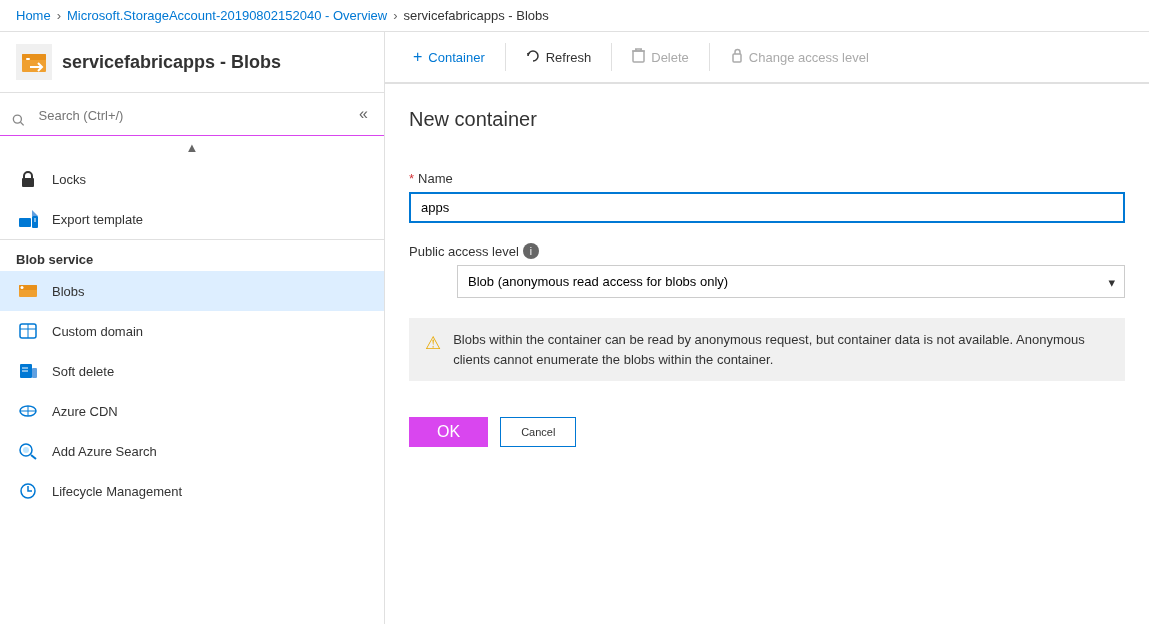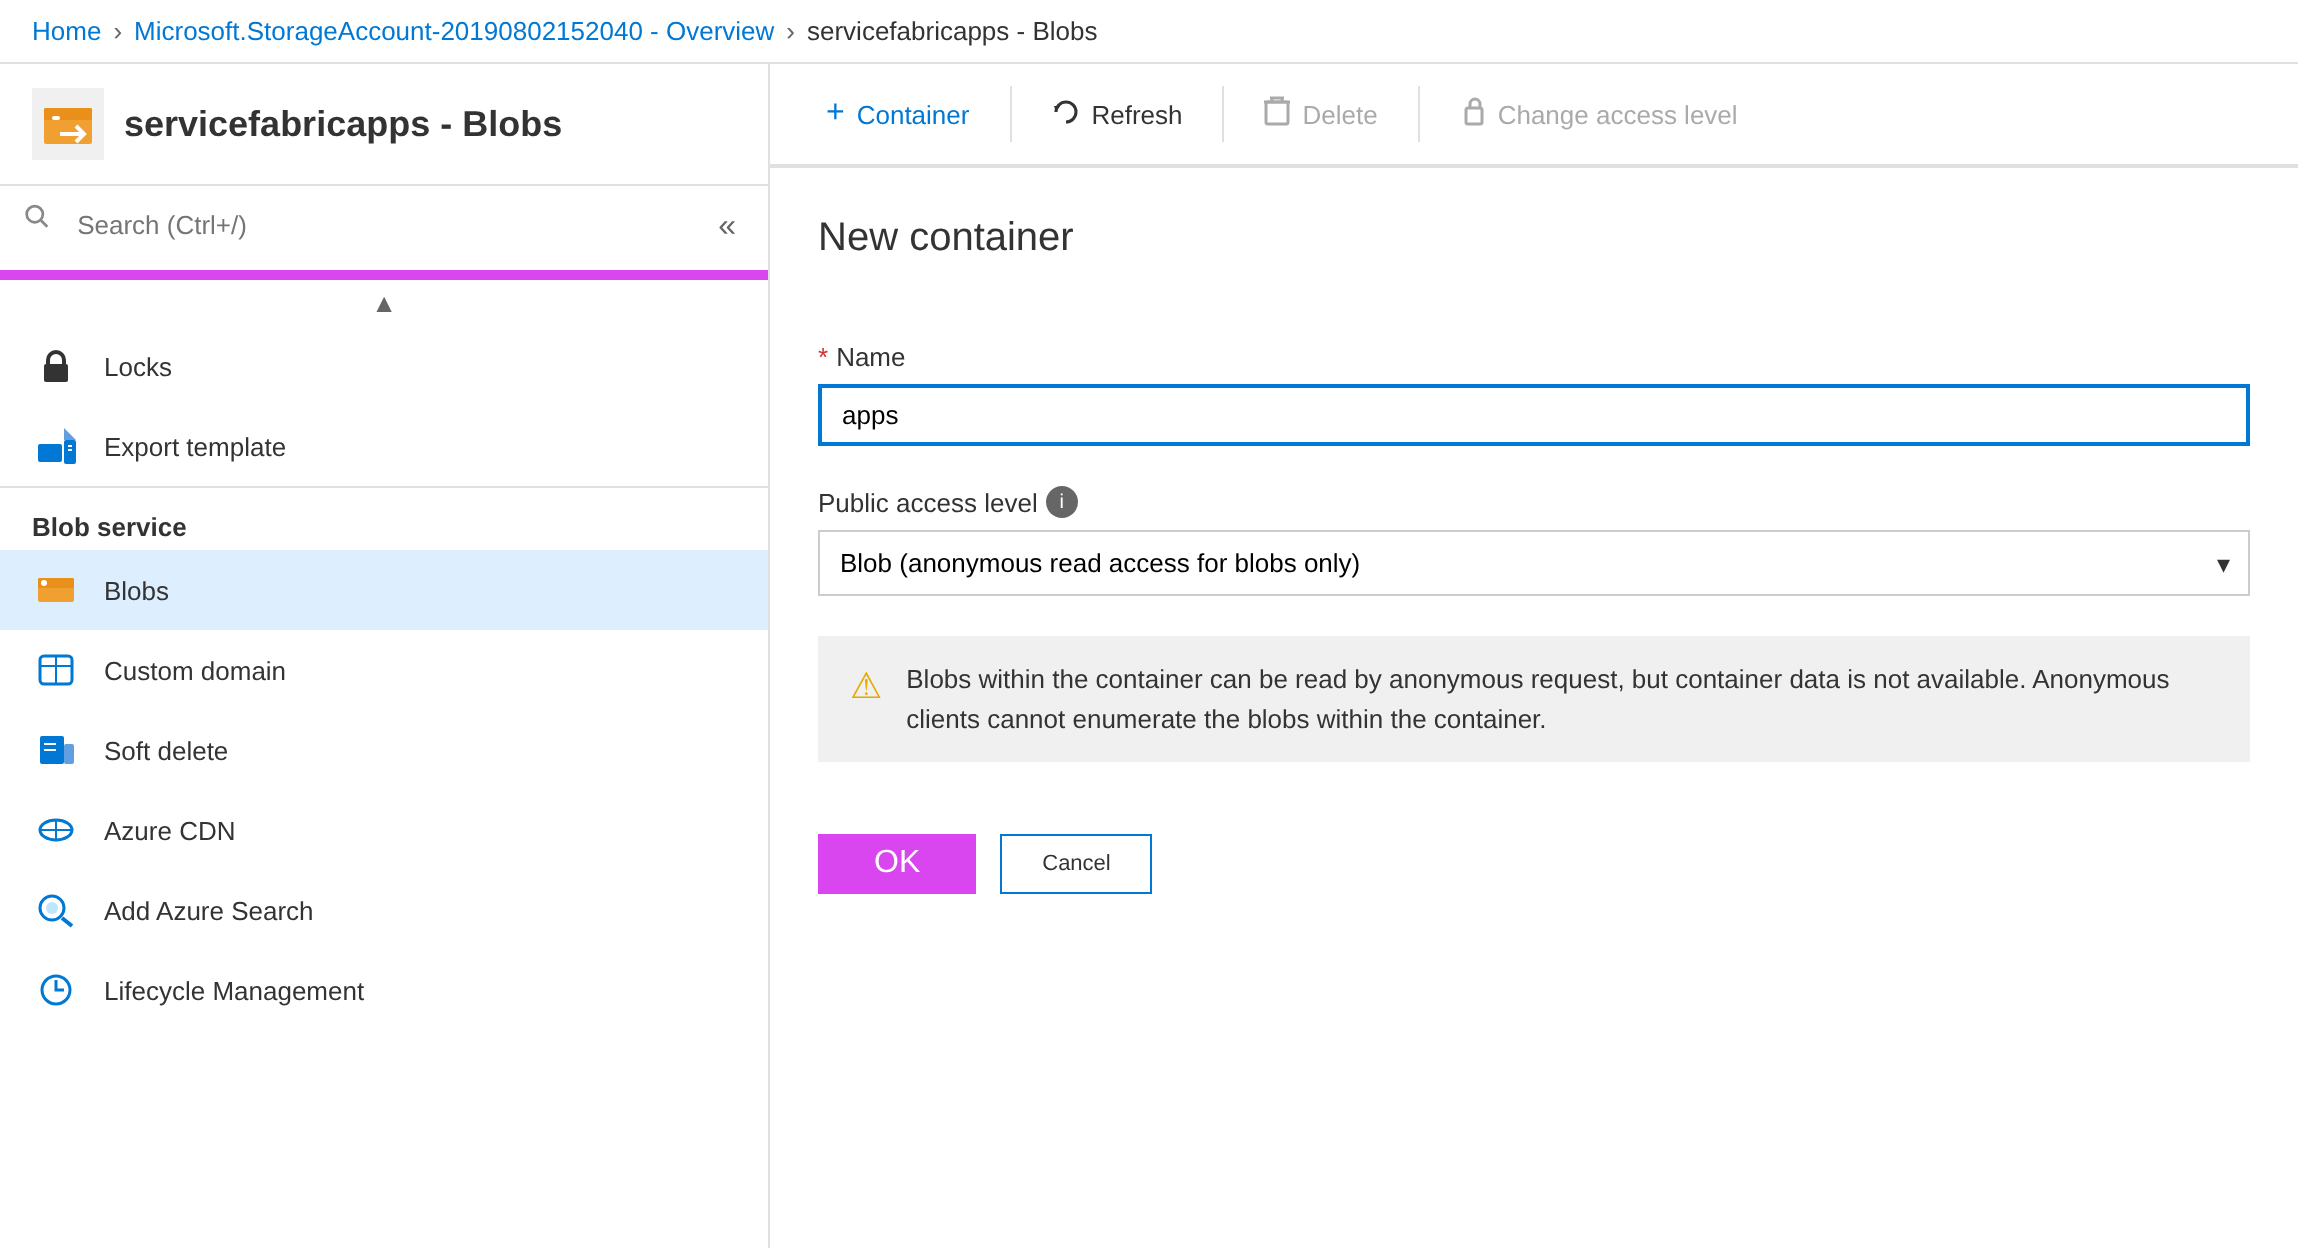--- a/index.html
+++ b/index.html
@@ -13,21 +13,21 @@
 
     
     .main-layout { display: flex; height: calc(630px - 38px); }
 
     
     .sidebar { width: 385px; border-right: 1px solid #e0e0e0; display: flex; flex-direction: column; flex-shrink: 0; }
     .sidebar-header { display: flex; align-items: center; padding: 12px 16px; border-bottom: 1px solid #e0e0e0; }
     .sidebar-logo { width: 36px; height: 36px; background: #f0f0f0; margin-right: 10px; display: flex; align-items: center; justify-content: center; }
     .sidebar-title { font-size: 18px; font-weight: 600; color: #333; }
     .sidebar-subtitle { font-size: 12px; color: #666; }
-    .sidebar-search { padding: 8px 12px; border-bottom: 5px solid #d946ef; display: flex; align-items: flex-start; }
+    .sidebar-search { padding: 8px 12px; border-bottom: 1px solid #d946ef; display: flex; align-items: flex-end; }
     .sidebar-search input { width: 100%; border: 1px solid #ccc; padding: 4px 8px; font-size: 13px; color: #666; outline: none; }
     .collapse-btn { margin-left: auto; color: #666; cursor: pointer; font-size: 16px; padding: 4px; }
     .sidebar-nav { flex: 1; overflow-y: auto; }
     .nav-item { display: flex; align-items: center; padding: 10px 16px; cursor: pointer; color: #333; }
     .nav-item.active { background: #ddeeff; }
     .nav-icon { width: 24px; height: 20px; margin-right: 12px; display: flex; align-items: center; justify-content: center; flex-shrink: 0; }
     .nav-label { font-size: 13px; }
     .nav-section-title { padding: 12px 16px 4px; font-size: 13px; font-weight: 600; color: #333; border-top: 1px solid #e0e0e0; }
     .scroll-indicator { display: flex; justify-content: center; padding: 4px; color: #666; cursor: pointer; }
 
@@ -40,21 +40,21 @@
     .toolbar-sep { width: 1px; height: 28px; background: #e0e0e0; margin: 0 4px; }
 
     
     .content-area { flex: 1; padding: 24px; position: relative; }
     .panel-title { font-size: 20px; font-weight: 400; color: #333; margin-bottom: 40px; }
 
     .form-group { margin-bottom: 20px; }
     .form-label { font-size: 13px; color: #333; margin-bottom: 6px; display: flex; align-items: center; gap: 4px; }
     .form-input { width: 100%; border: 2px solid #0078d4; padding: 6px 10px; font-size: 13px; outline: none; }
     .form-select { width: 100%; border: 1px solid #ccc; padding: 8px 10px; font-size: 13px; background: #fff; appearance: none; outline: none; cursor: pointer; }
-    .select-wrapper { position: relative; }
+    .select-wrapper { position: relative; margin-left: 48px; }
     .select-arrow { position: absolute; right: 10px; top: 50%; transform: translateY(-50%); color: #333; pointer-events: none; }
 
     .info-box { background: #f0f0f0; padding: 12px 16px; display: flex; align-items: flex-start; gap: 12px; margin-bottom: 20px; }
     .info-icon { font-size: 18px; flex-shrink: 0; margin-top: 2px; }
     .info-text { font-size: 13px; color: #333; line-height: 1.5; }
 
     .form-actions { display: flex; gap: 12px; padding-top: 16px; }
     .btn-ok { background: #d946ef; color: #fff; border: none; padding: 2px 28px; font-size: 16px; cursor: pointer; }
     .btn-cancel { background: #fff; color: #333; border: 1px solid #0078d4; padding: 8px 20px; font-size: 11px; cursor: pointer; }
   </style>

